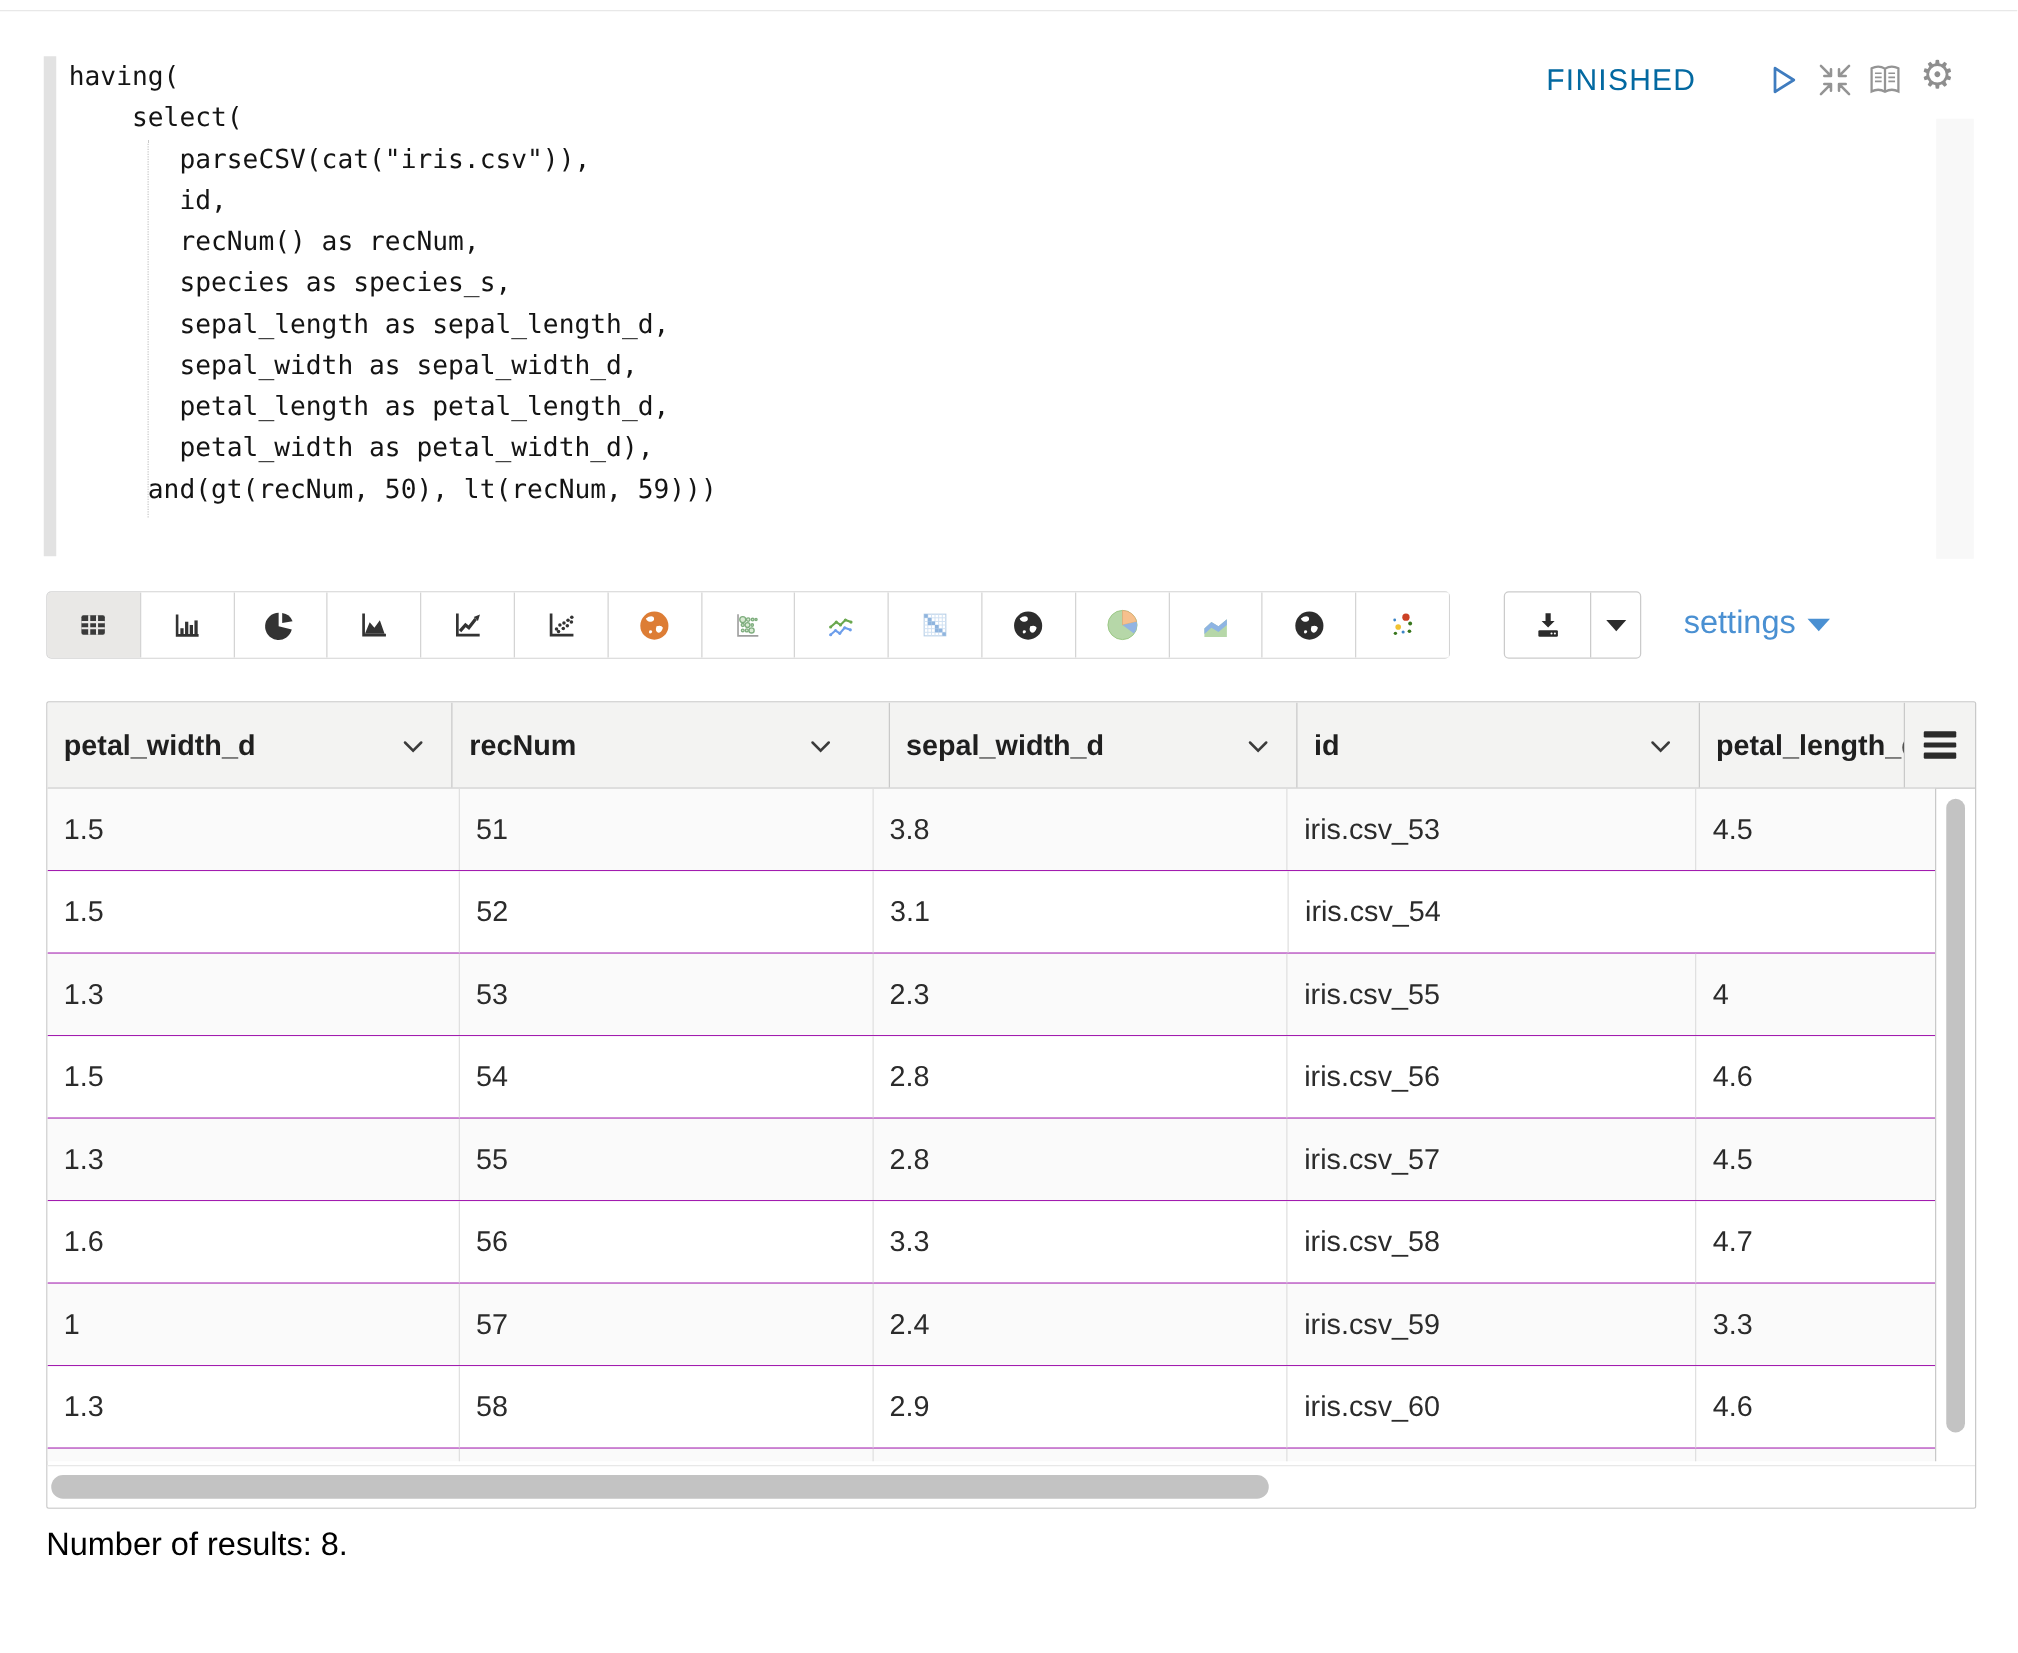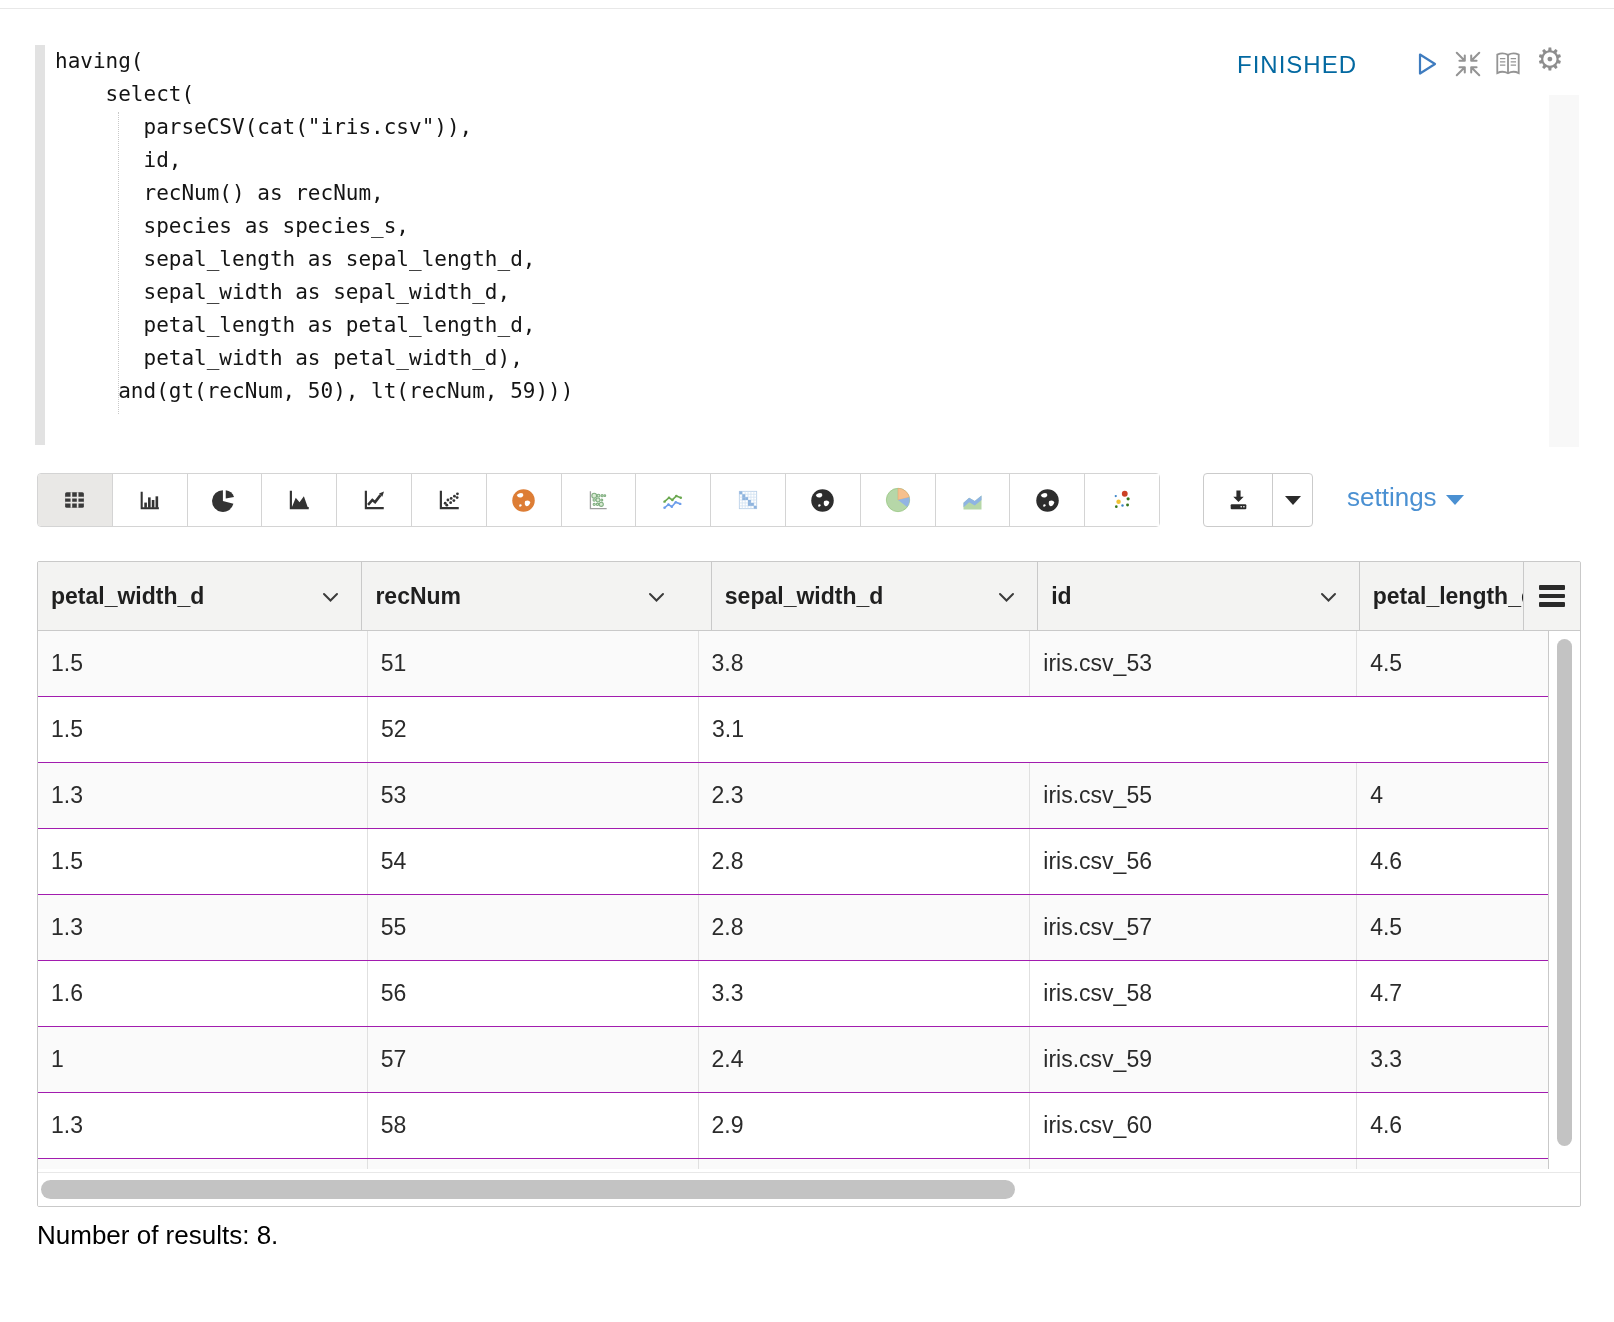--- a/index.html
+++ b/index.html
@@ -357,20 +357,21 @@
       <div class="td" style="width:329px;">1.5</div>
       <div class="td" style="width:331px;">51</div>
       <div class="td" style="width:332px;">3.8</div>
       <div class="td" style="width:327px;">iris.csv_53</div>
       <div class="td" style="width:192px;">4.5</div>
     </div>
     <div class="tr">
       <div class="td" style="width:329px;">1.5</div>
       <div class="td" style="width:331px;">52</div>
       <div class="td" style="width:332px;">3.1</div>
+      <div class="td" style="width:327px;">iris.csv_54</div>
     </div>
     <div class="tr odd">
       <div class="td" style="width:329px;">1.3</div>
       <div class="td" style="width:331px;">53</div>
       <div class="td" style="width:332px;">2.3</div>
       <div class="td" style="width:327px;">iris.csv_55</div>
       <div class="td" style="width:192px;">4</div>
     </div>
     <div class="tr">
       <div class="td" style="width:329px;">1.5</div>

